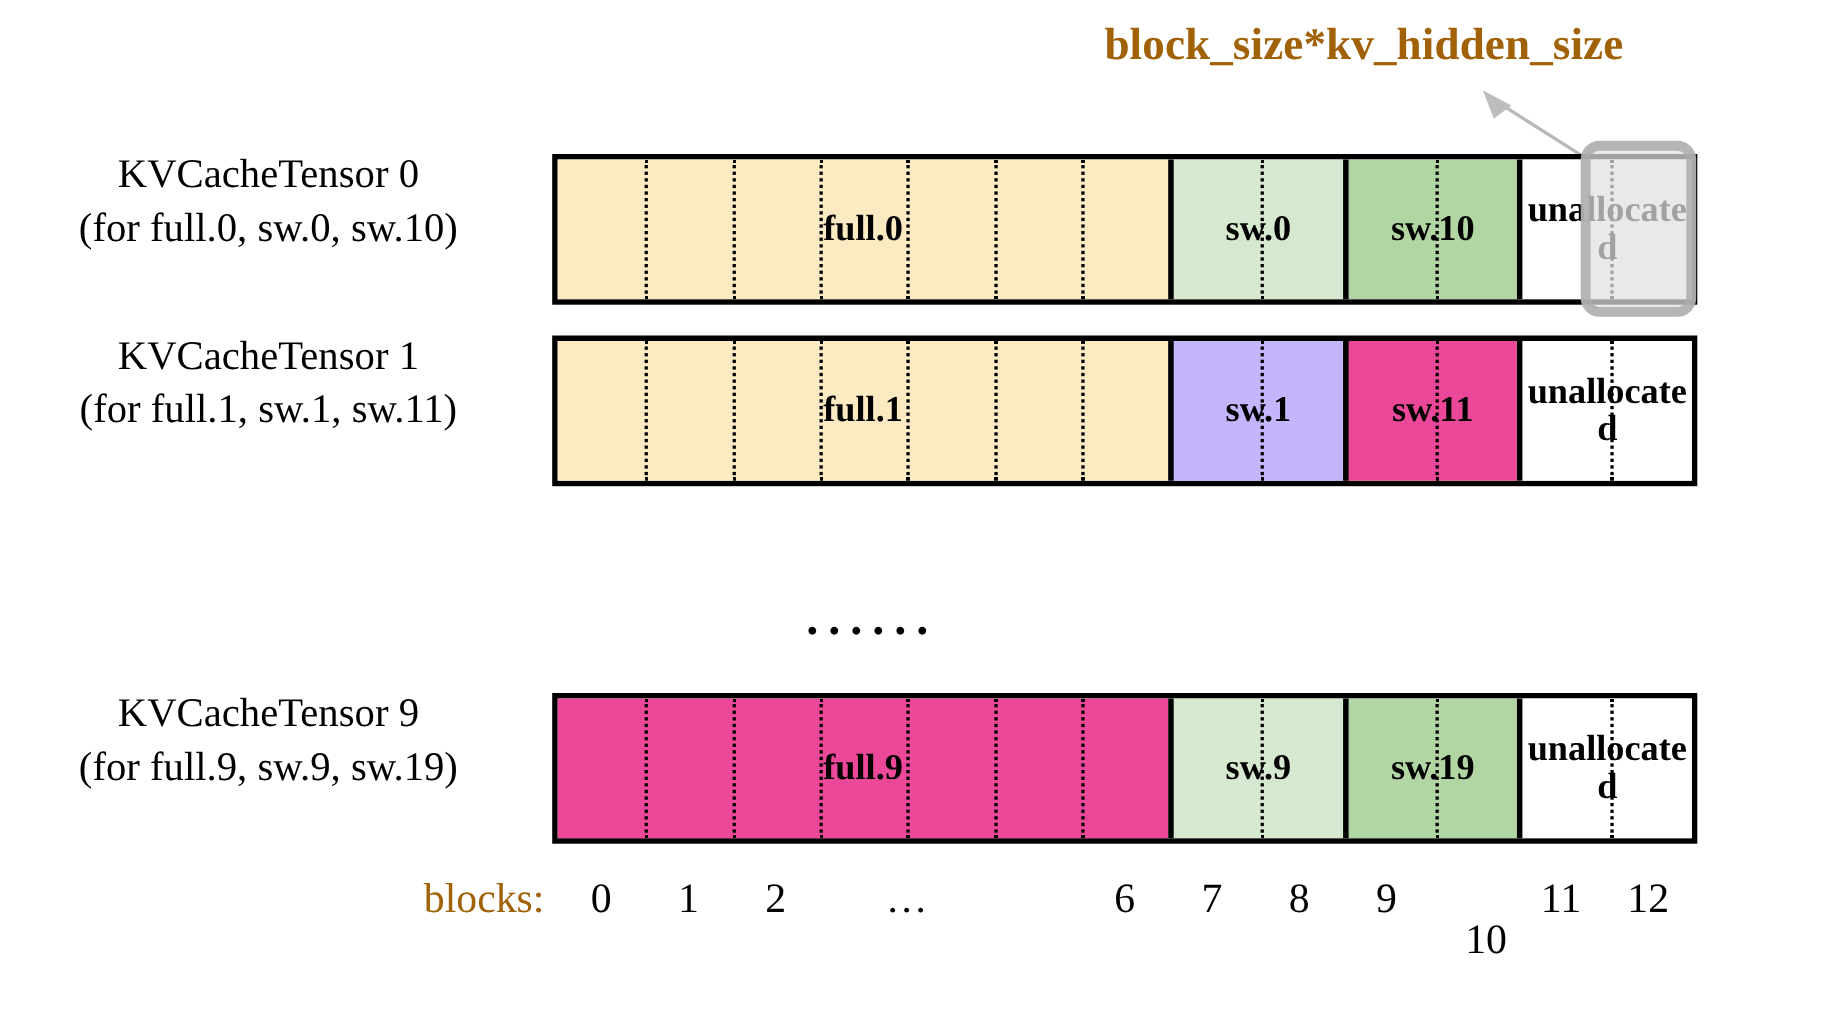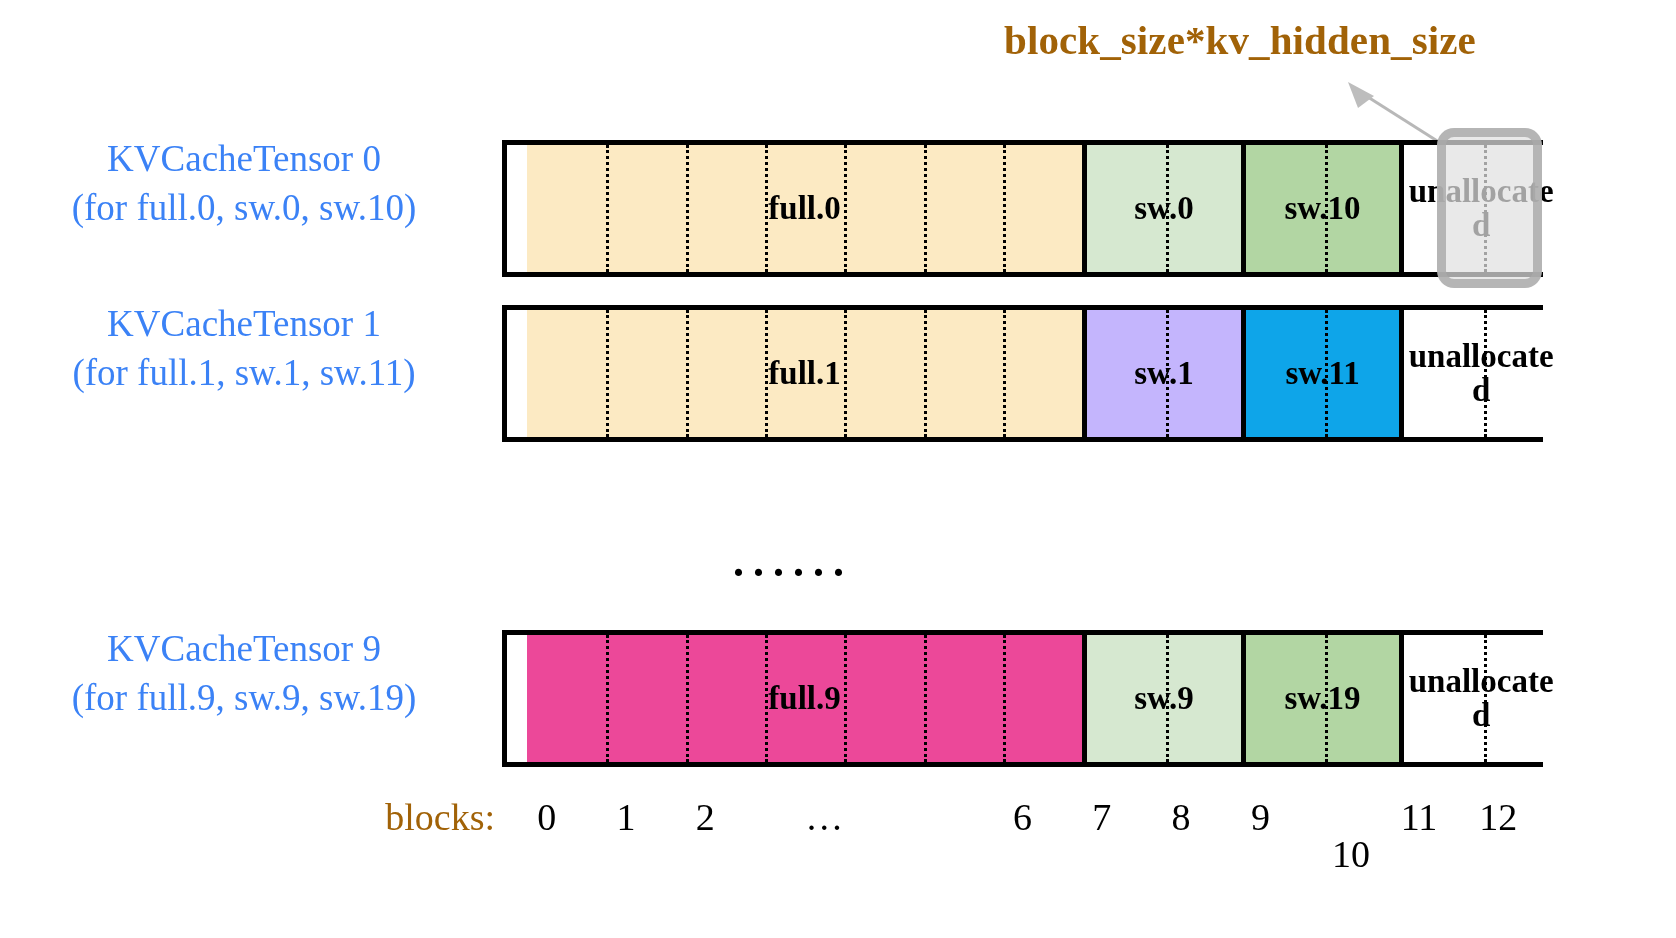--- a/index.html
+++ b/index.html
@@ -38,34 +38,33 @@
   #row-1{ top:305px; }
   #row-2{ top:630px; }
 
   .row-label{
     position:absolute;
     left:0px; top:-6px;
     width:488px;
     text-align:center;
     font-size:37px;
     line-height:49px;
-    color:#3b82f6;
+    color:#000000;
   }
   .row-label .l2{ display:block; }
 
   
   .bar{
     position:absolute;
     left:502px; top:0px;
     width:1041px; height:137px;
     box-sizing:border-box;
     border:5px solid #000;
     display:flex;
     background:#fff;
-    padding-left:20px;
   }
   .seg{
     position:relative;
     box-sizing:border-box;
     display:flex;
     align-items:center;
     justify-content:center;
     font-size:33px;
     font-weight:bold;
     color:#000;
@@ -204,21 +203,21 @@
           <i style="left: 475.846px;"></i>
         </div>
         <span class="seg-label">full.1</span>
       </div>
       <div class="seg" style="background: #c4b5fd; flex: 0 0 158.615px; justify-content: center;">
         <div class="dots">
           <i style="left: 79.3077px;"></i>
         </div>
         <span class="seg-label">sw.1</span>
       </div>
-      <div class="seg" style="background: #0ea5e9; flex: 0 0 158.615px; align-items: center;">
+      <div class="seg" style="background: #ec4899; flex: 0 0 158.615px; align-items: center;">
         <div class="dots">
           <i style="left: 79.3077px;"></i>
         </div>
         <span class="seg-label">sw.11</span>
       </div>
       <div class="seg" style="background: rgb(255, 255, 255); flex: 0 0 158.615px;">
         <div class="dots">
           <i style="left: 79.3077px;"></i>
         </div>
         <span class="seg-label" style="max-width: 148.615px; word-break: break-all;">unallocated</span>

